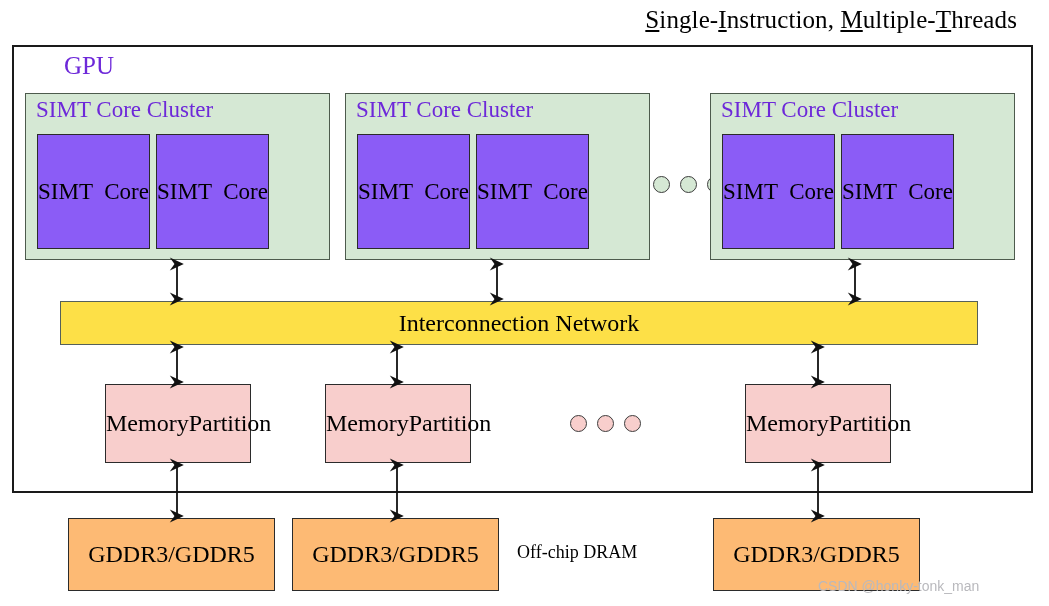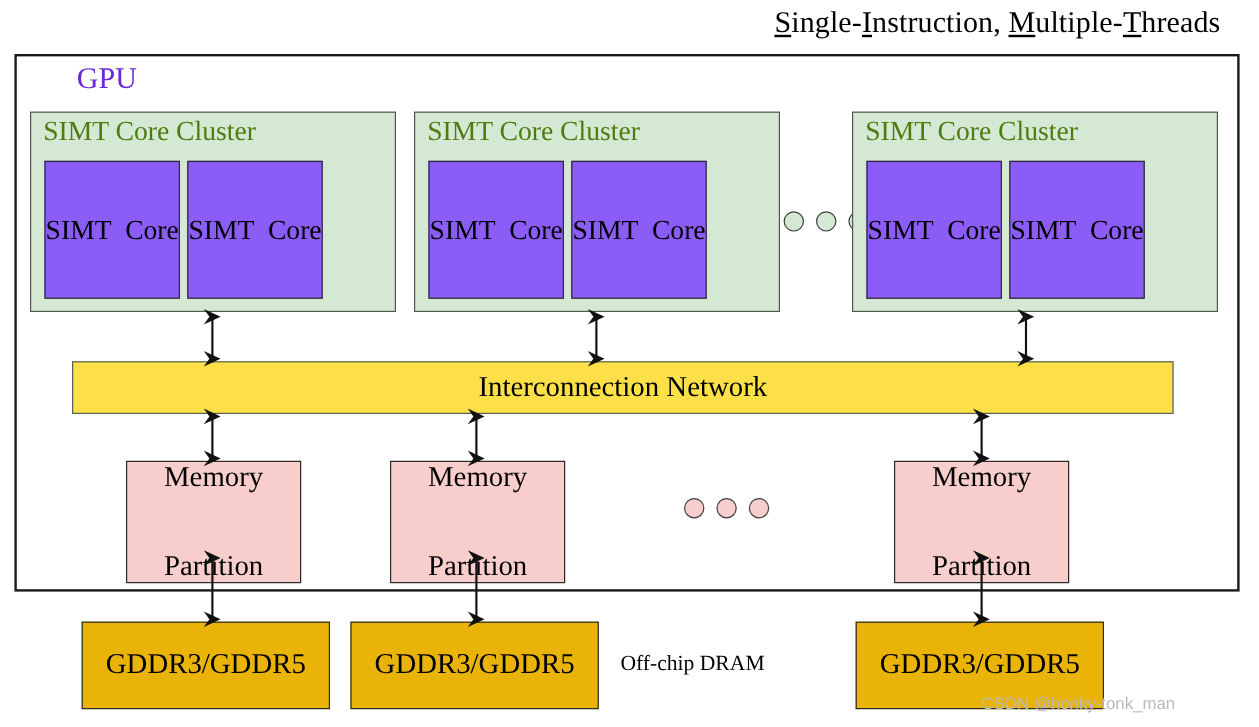--- a/index.html
+++ b/index.html
@@ -56,21 +56,21 @@
     top: 93px;
     height: 167px;
     background: #d5e8d4;
     border: 1.5px solid #4d5b4d;
   }
   .cluster-title {
     position: absolute;
     left: 10px;
     top: 3px;
     font-size: 23px;
-    color: #4d7c0f;
+    color: #6d28d9;
     white-space: nowrap;
   }
   .core {
     position: absolute;
     top: 40px;
     width: 111px;
     height: 113px;
     background: #8b5cf6;
     border: 1.5px solid #2b2b2b;
     display: flex;
@@ -112,41 +112,41 @@
     align-items: center;
     justify-content: center;
     font-size: 24px;
     color: #000;
   }
 
   
   .mempart {
     top: 384px;
     width: 146px;
-    height: 102px;
+    height: 79px;
     background: #f8cecc;
     border: 1.5px solid #2b2b2b;
     display: flex;
-    flex-direction: column;
-    align-items: center;
-    justify-content: space-between;
+    flex-direction: row;
+    align-items: center;
+    justify-content: flex-start;
     line-height: 1.1;
     font-size: 24px;
     color: #000;
   }
   #mem-0 { left: 105px; }
   #mem-1 { left: 325px; }
   #mem-2 { left: 745px; }
 
   
   .gddr {
     top: 518px;
     width: 207px;
     height: 73px;
-    background: #eab308;
+    background: #fdba74;
     border: 1.5px solid #2b2b2b;
     display: flex;
     align-items: center;
     justify-content: center;
     font-size: 24px;
     color: #000;
   }
   #gddr-0 { left: 68px; }
   #gddr-1 { left: 292px; }
   #gddr-2 { left: 713px; }

